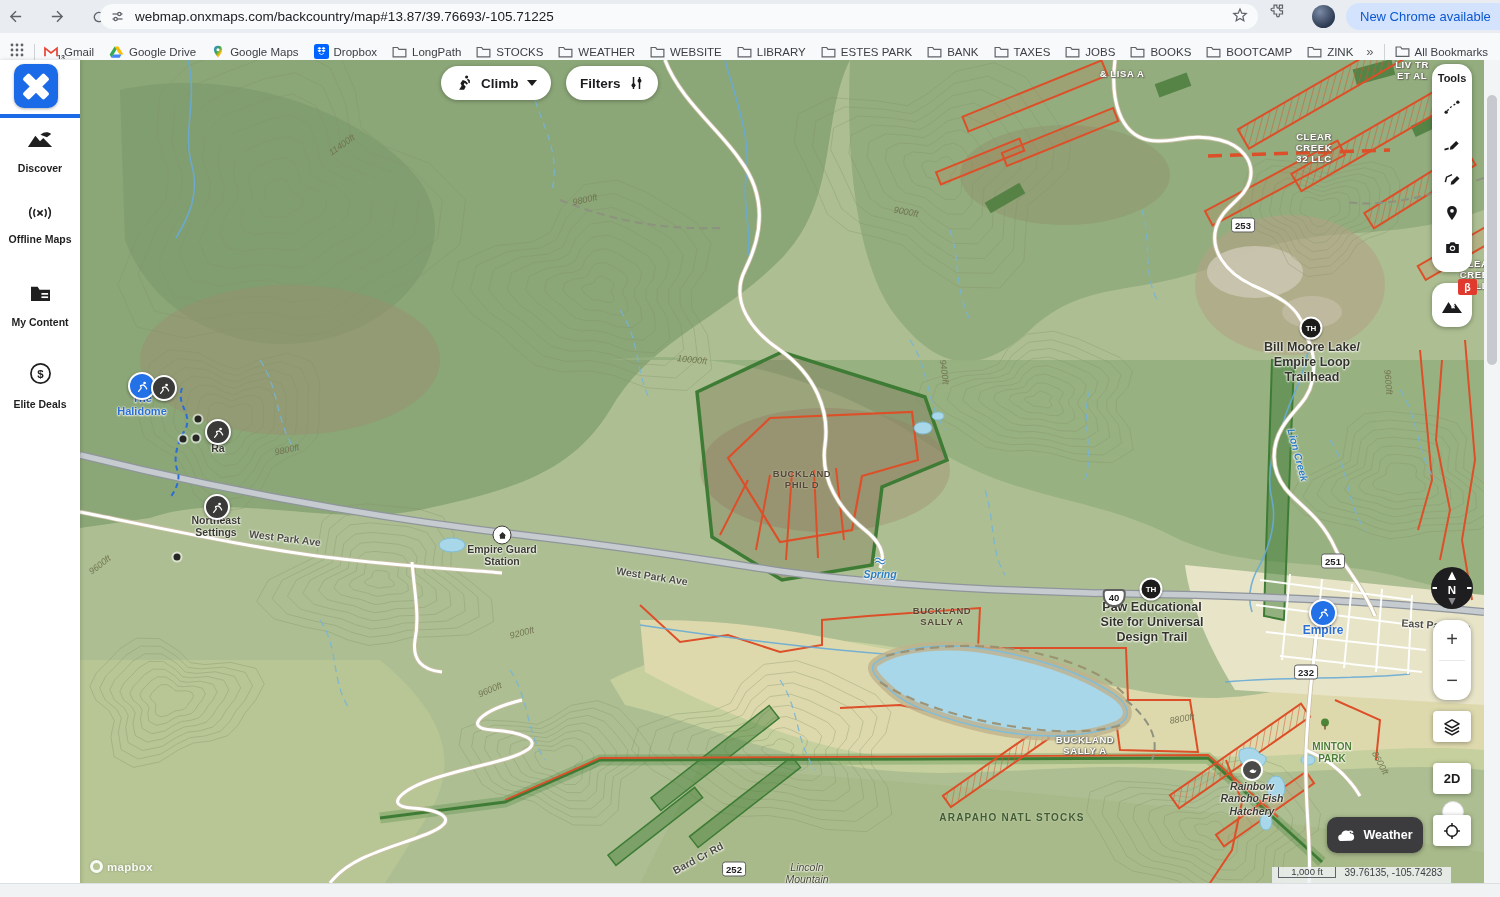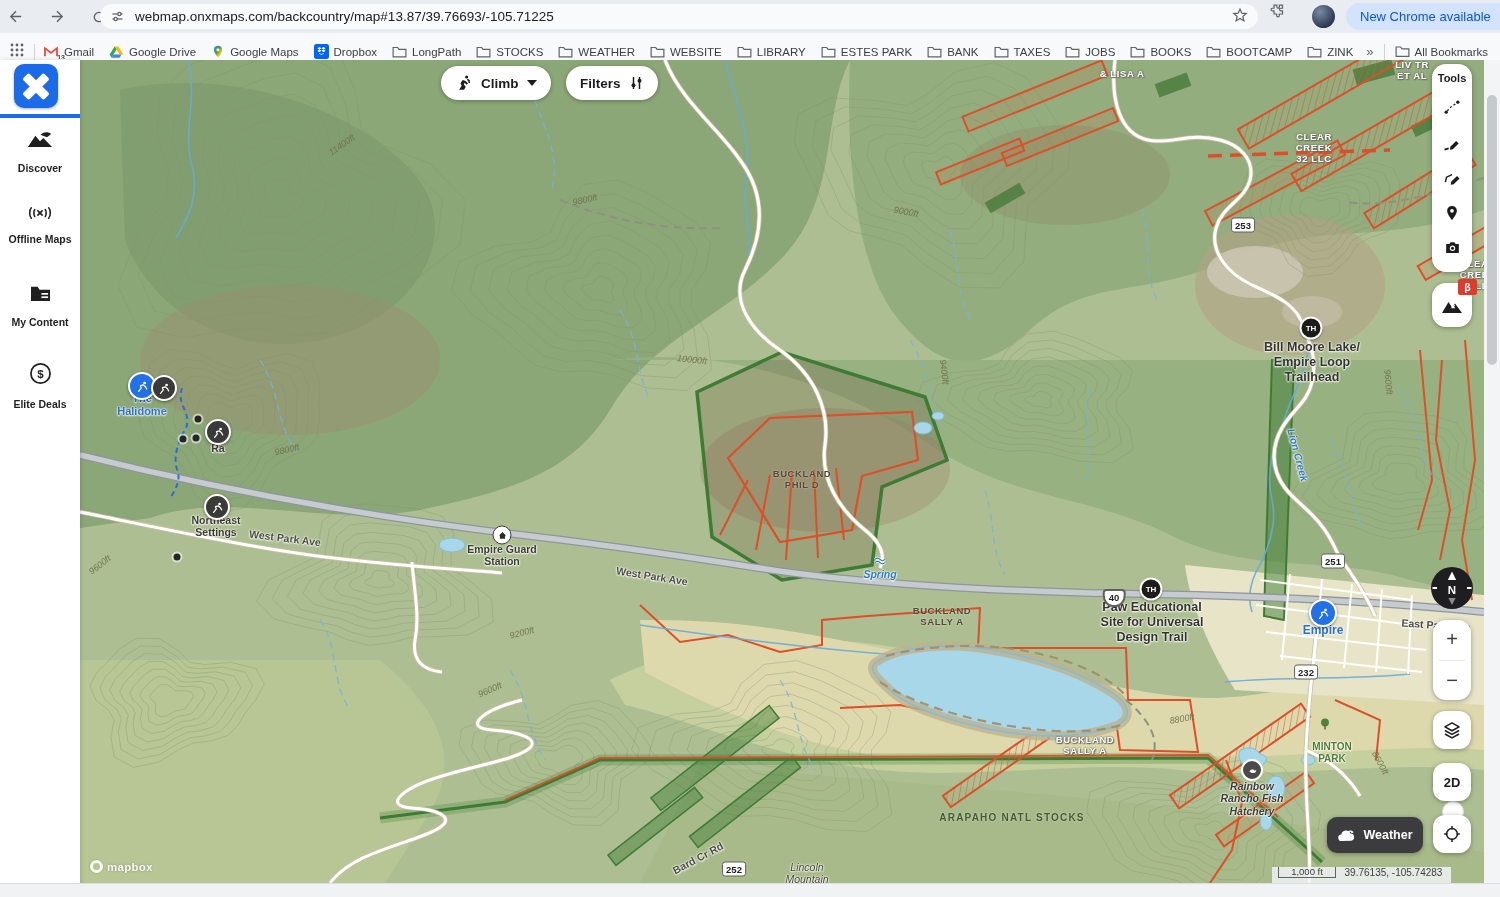--- a/index.html
+++ b/index.html
@@ -106,21 +106,21 @@
   #beta-badge{position:absolute;left:1378px;top:219px;min-width:15px;height:16px;background:#e03a2f;color:#fff;
               font-size:10.5px;font-weight:bold;border-radius:2px;display:flex;align-items:center;justify-content:center;
               padding:0 2px;z-index:21}
 
   
   #compass{position:absolute;left:1349px;top:505px;z-index:20;cursor:pointer}
   #zoom-pill{position:absolute;left:1353px;top:560px;width:38px;height:80px;background:#fff;border-radius:13px;
              box-shadow:0 1px 5px rgba(0,0,0,.35);z-index:20;display:flex;flex-direction:column}
   .zbtn{flex:1;display:flex;align-items:center;justify-content:center;font-size:20px;color:#3c3c3e;cursor:pointer}
   #zoom-divider{height:1px;background:#e8e8e8;margin:0 6px}
-  .sq-btn{position:absolute;left:1353px;width:38px;height:38px;background:#fff;border-radius:12px;
+  .sq-btn{position:absolute;left:1353px;width:38px;height:31px;background:#fff;border-radius:4px;
           box-shadow:0 1px 5px rgba(0,0,0,.35);display:flex;align-items:center;justify-content:center;z-index:20;cursor:pointer}
   #layers-btn{top:651px}
   #mode-btn{top:703px;font-size:13px;font-weight:bold;color:#1c1c1e}
   #peek-circle{position:absolute;left:1362px;top:741px;width:20px;height:20px;border-radius:50%;background:#fff;
                border:1px solid #ddd;z-index:19}
   #locate-btn{top:755px}
   #weather-pill{position:absolute;left:1247px;top:757px;width:96px;height:36px;border-radius:10px;background:#3c3c3e;
                 box-shadow:0 1px 5px rgba(0,0,0,.35);display:flex;align-items:center;justify-content:center;gap:7px;z-index:20;cursor:pointer}
   #weather-pill .lb{color:#fff;font-size:12.5px;font-weight:bold}
 

